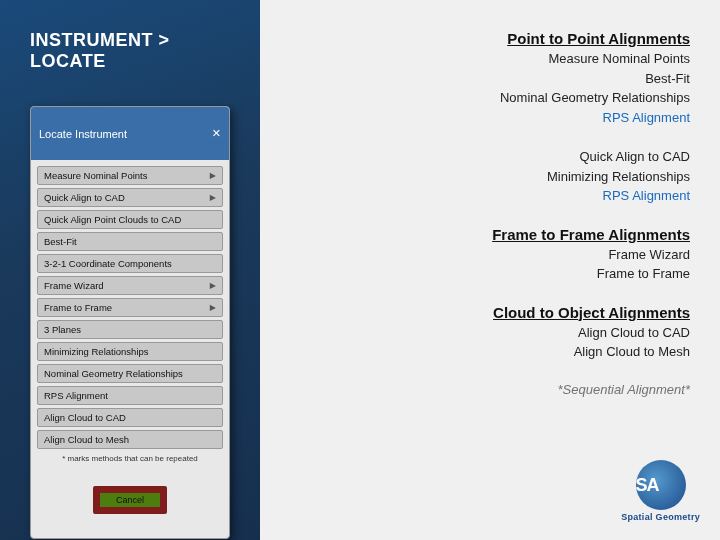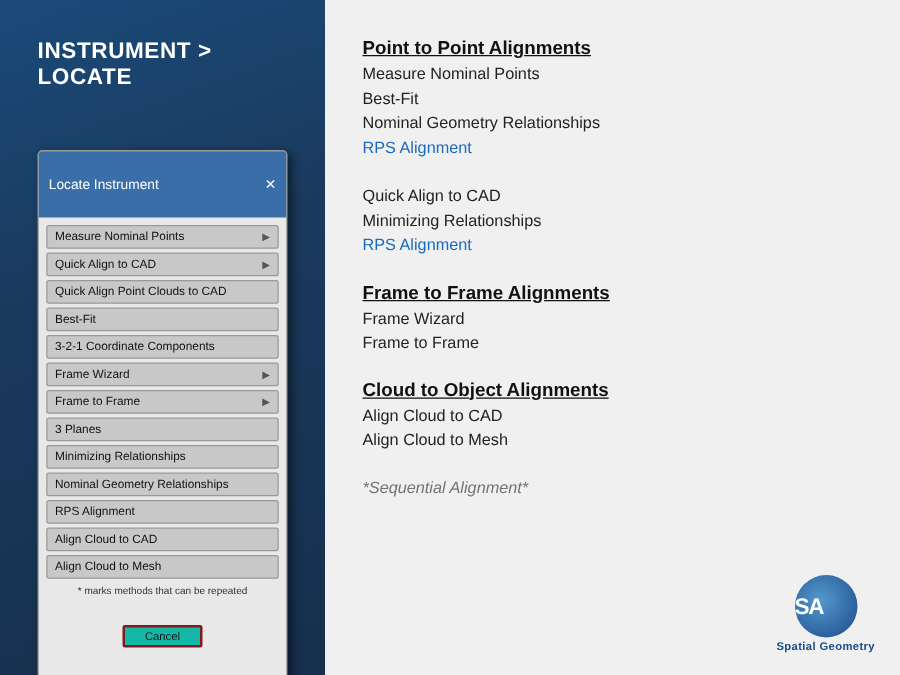--- a/index.html
+++ b/index.html
@@ -24,21 +24,21 @@
       align-items: flex-start;
       padding: 30px 20px 20px 30px;
       position: relative;
     }
 
     .instrument-title {
       color: #ffffff;
       font-size: 18px;
       font-weight: bold;
       letter-spacing: 0.5px;
-      margin-bottom: 28px;
+      margin-bottom: 14px;
     }
 
     .title-underline {
       width: 180px;
       height: 2px;
       background: #ffffff;
       margin-bottom: 20px;
     }
 
     
@@ -95,22 +95,22 @@
     }
 
     .dialog-footer {
       font-size: 8px;
       color: #333;
       text-align: center;
       padding: 2px 4px 4px 4px;
     }
 
     .dialog-cancel {
-      background: #14b8a6;
-      border: 2px solid #7f1d1d;
+      background: #4d7c0f;
+      border: 7px solid #7f1d1d;
       border-radius: 2px;
       font-size: 9px;
       padding: 2px 16px;
       margin: 16px auto;
       display: block;
       cursor: pointer;
       color: #111;
     }
 
     
@@ -120,21 +120,21 @@
       display: flex;
       flex-direction: column;
       padding: 30px 30px 20px 30px;
       gap: 20px;
       position: relative;
     }
 
     .section-block {
       display: flex;
       flex-direction: column;
-      align-items: flex-start;
+      align-items: flex-end;
       text-align: center;
     }
 
     .section-heading {
       font-size: 15px;
       font-weight: bold;
       text-decoration: underline;
       color: #111;
       margin-bottom: 2px;
     }

